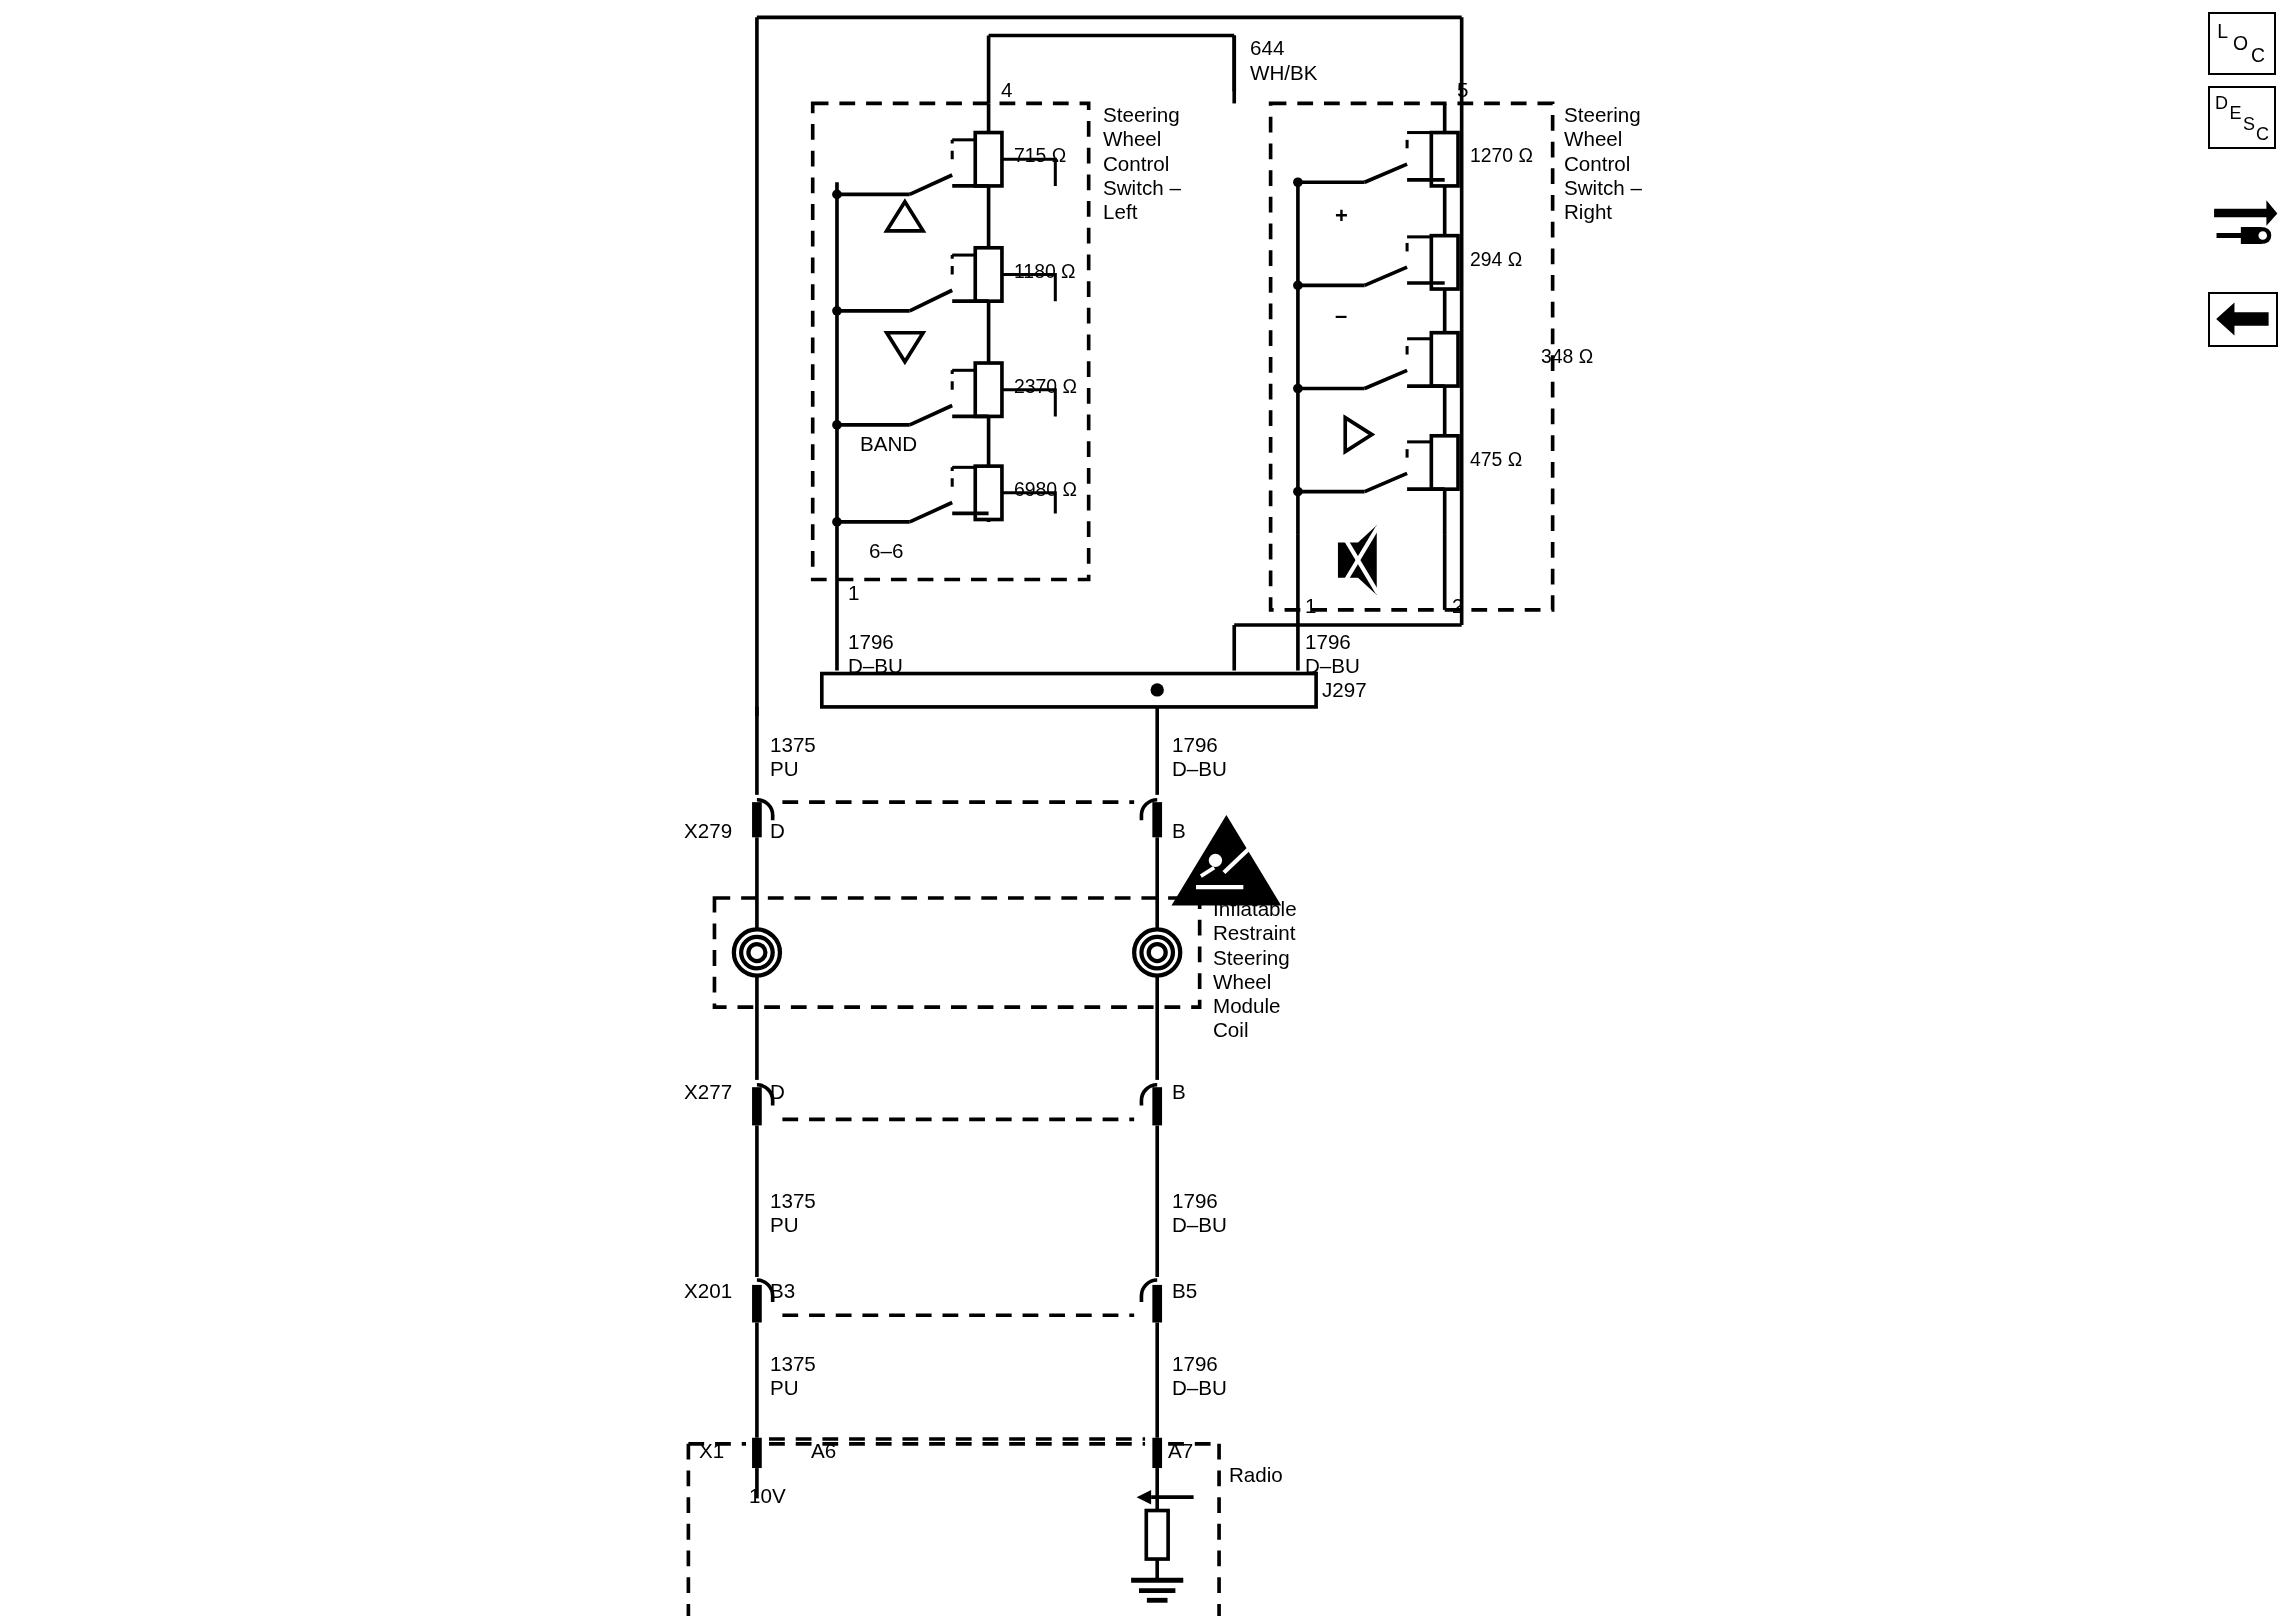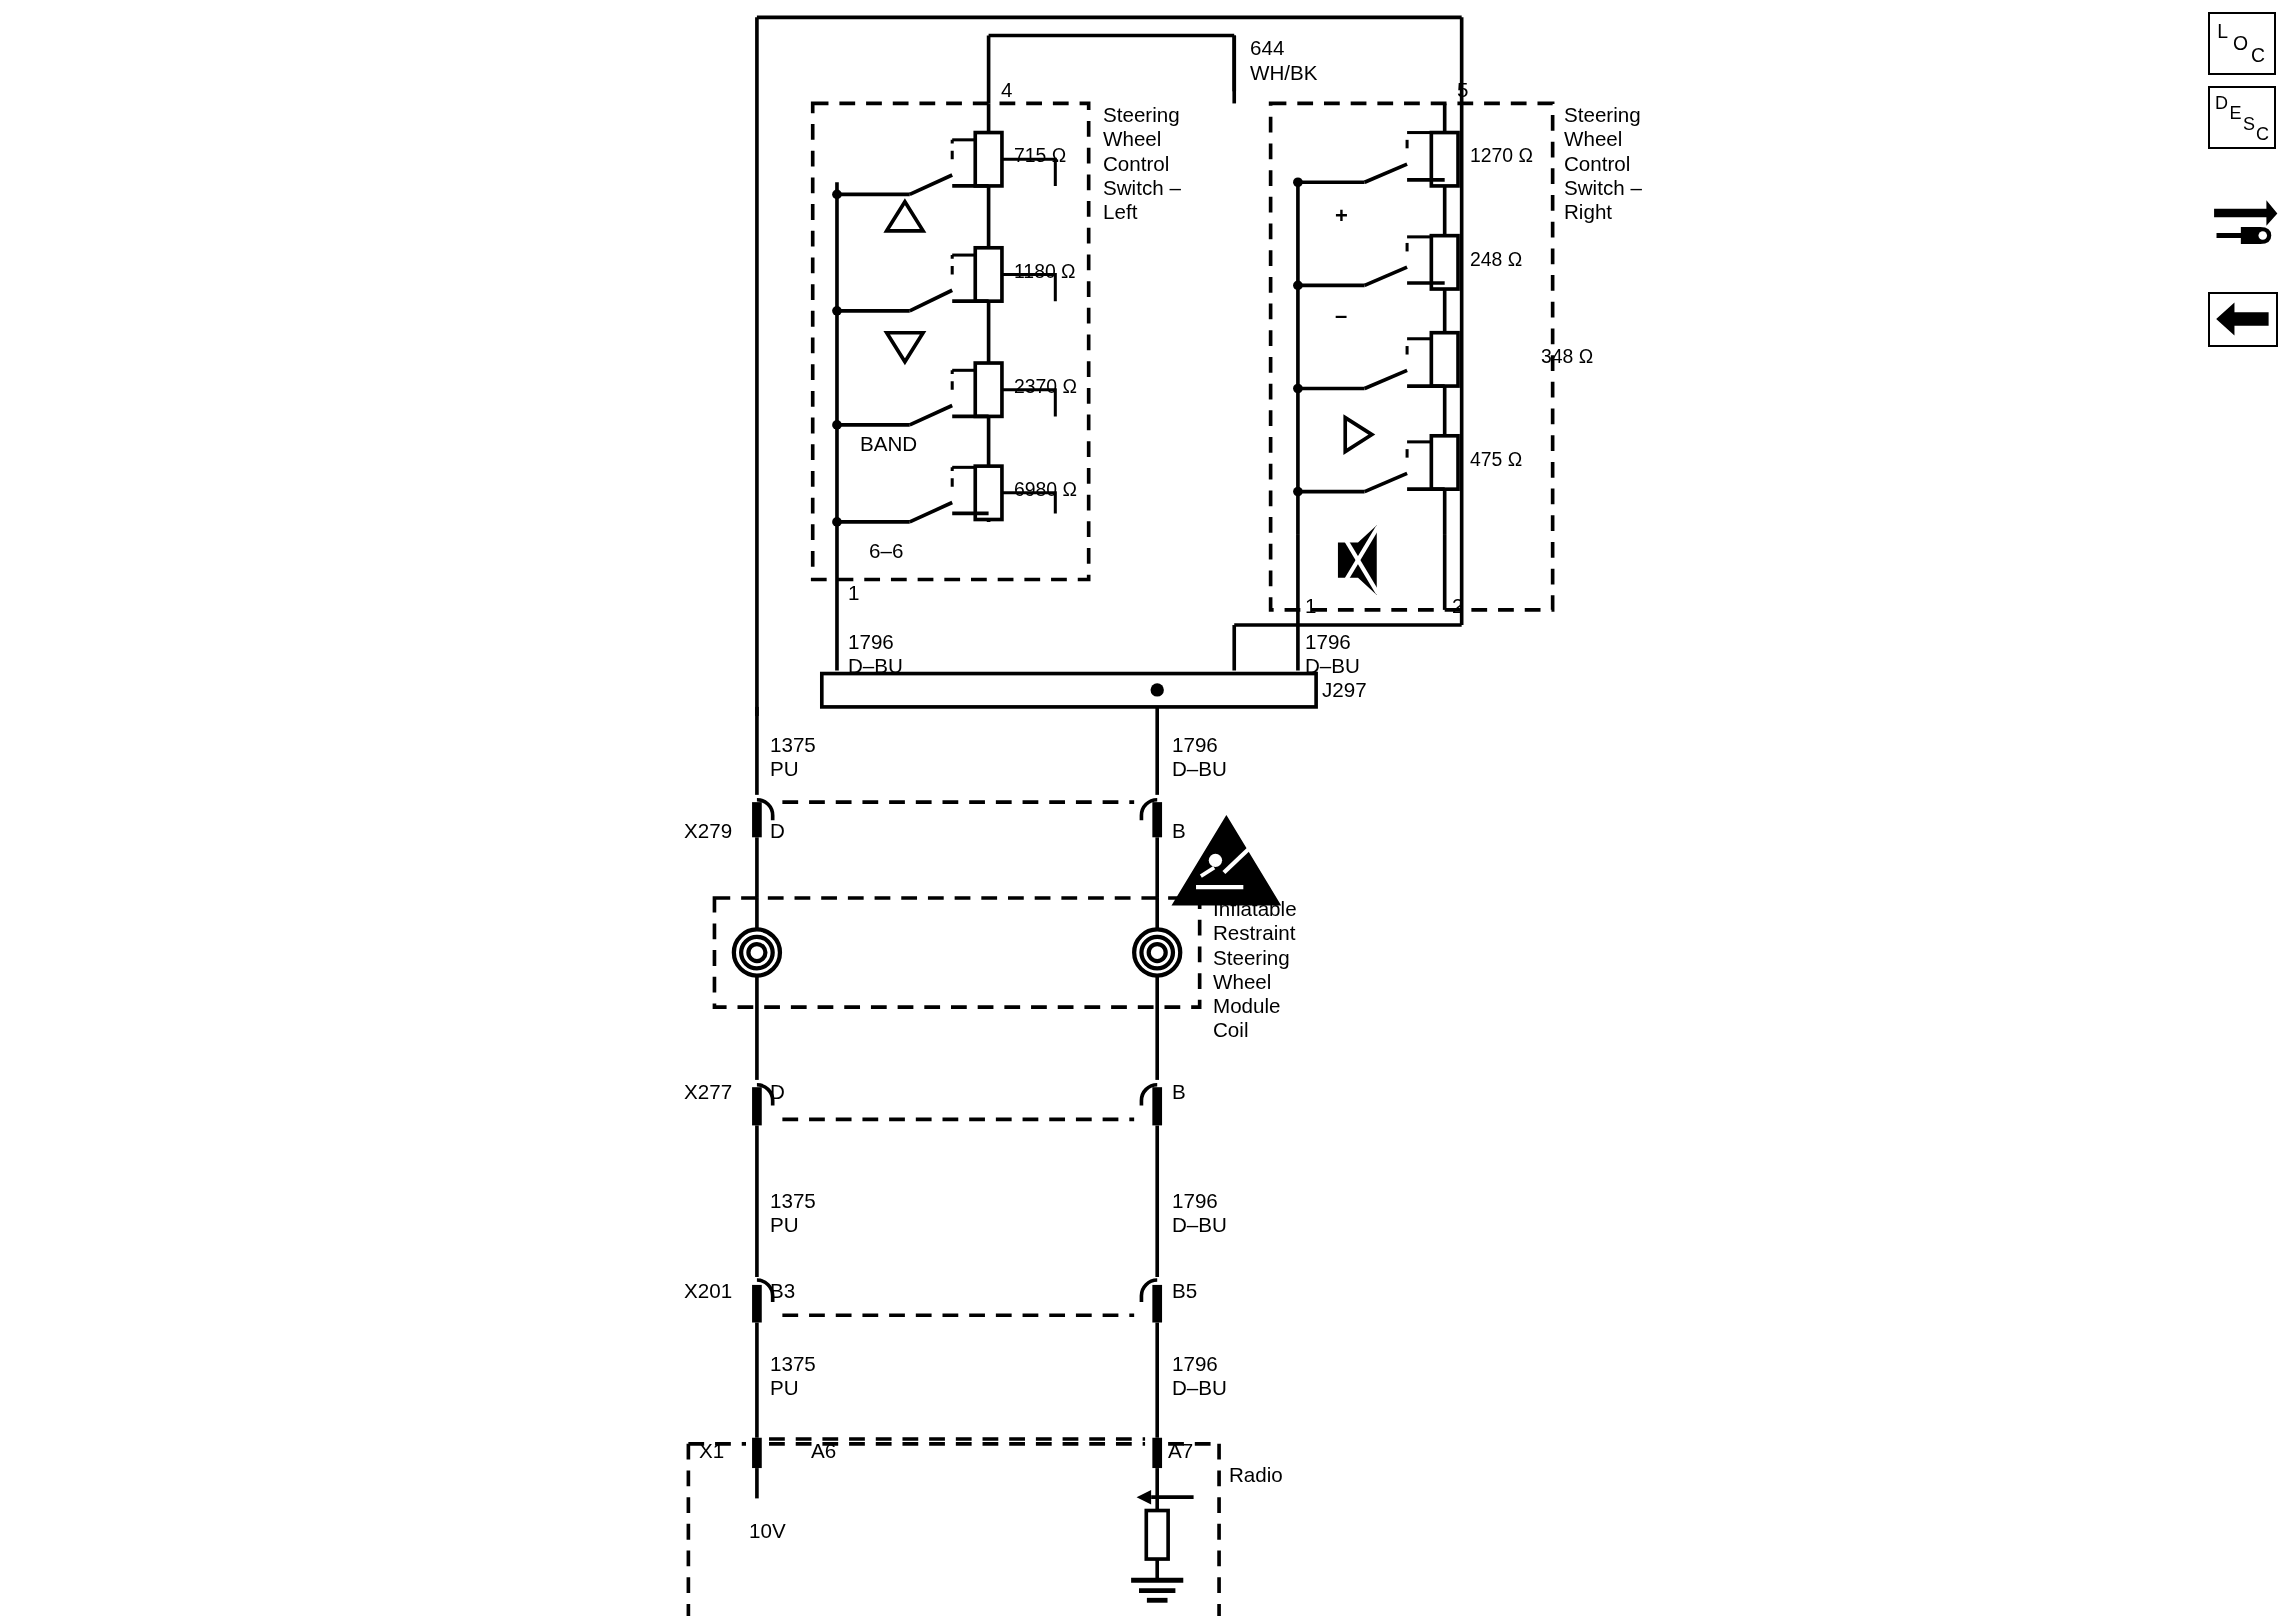--- a/index.html
+++ b/index.html
@@ -282,21 +282,21 @@
 Control
 Switch –
 Right</span></div>
 
   <div class="lbl f32" style="left:1014px; top:144px;">715 Ω</div>
   <div class="lbl f32" style="left:1014px; top:260px;">1180 Ω</div>
   <div class="lbl f32" style="left:1014px; top:375px;">2370 Ω</div>
   <div class="lbl f32" style="left:1014px; top:478px;">6980 Ω</div>
 
   <div class="lbl f32" style="left:1470px; top:144px;">1270 Ω</div>
-  <div class="lbl f32" style="left:1470px; top:248px;">248 Ω</div>
+  <div class="lbl f32" style="left:1470px; top:248px;">294 Ω</div>
   <div class="lbl f32" style="left:1541px; top:345px;">348 Ω</div>
   <div class="lbl f32" style="left:1470px; top:448px;">475 Ω</div>
 
   <div class="lbl f34" style="left:860px; top:432px;">BAND</div>
 
   <div class="lbl f34" style="left:869px; top:539px;">6–6</div>
 
   <div class="lbl f36" style="left:1335px; top:203px; font-weight:bold;">+</div>
   <div class="lbl f36" style="left:1335px; top:303px; font-weight:bold;">–</div>
 
@@ -345,21 +345,21 @@
   <div class="lbl f34" style="left:770px; top:1376px;">PU</div>
   <div class="lbl f34" style="left:1172px; top:1352px;">1796</div>
   <div class="lbl f34" style="left:1172px; top:1376px;">D–BU</div>
 
   <div class="lbl f34" style="left:699px; top:1439px;">X1</div>
   <div class="lbl f34" style="left:763px; top:1439px;padding-left:48px;">A6</div>
   <div class="lbl f34" style="left:1168px; top:1439px;">A7</div>
 
   <div class="lbl f34" style="left:1229px; top:1463px;">Radio</div>
 
-  <div class="lbl f34" style="left:749px; top:1519px;">10V</div>
+  <div class="lbl f34" style="left:749px; top:1484px;">10V</div>
 
   <div class="right-icons">
 
     <div class="ricon boxed" style="left:0px; top:0px; width:68px; height:63px;">
       <div style="position:relative; width:100%; height:100%;">
         <span class="lbl f32" style="left:7.3px; top:6px;">L</span>
         <span class="lbl f32" style="left:23px; top:18px;">O</span>
         <span class="lbl f32" style="left:41px; top:30px;">C</span>
       </div>
     </div>

